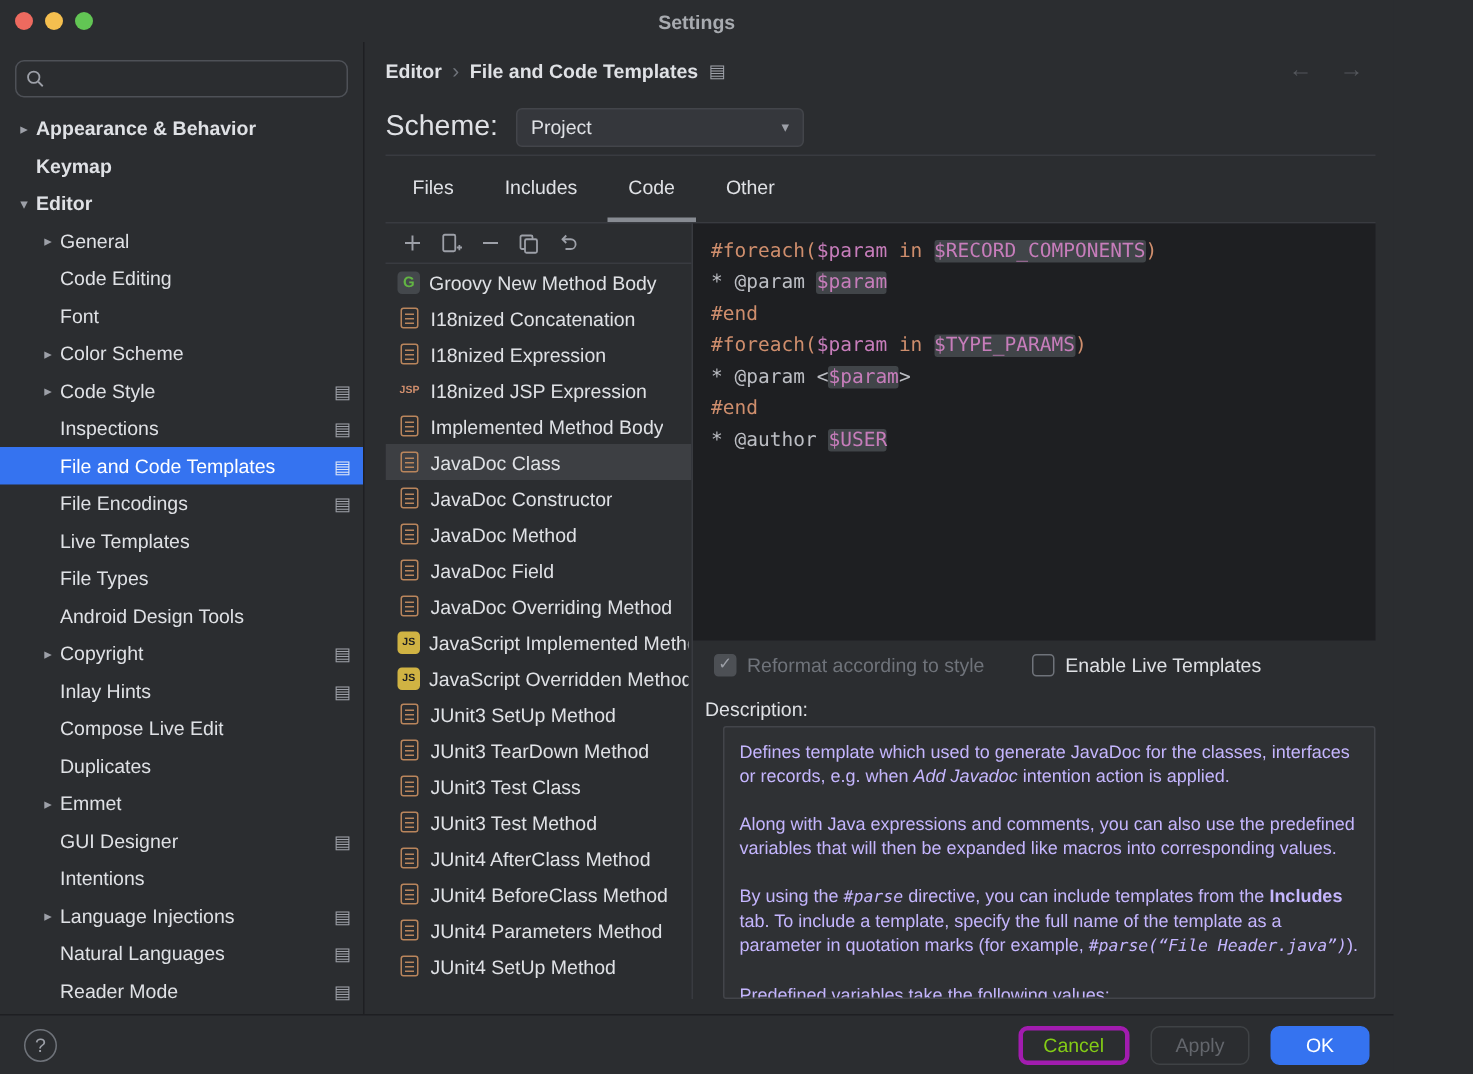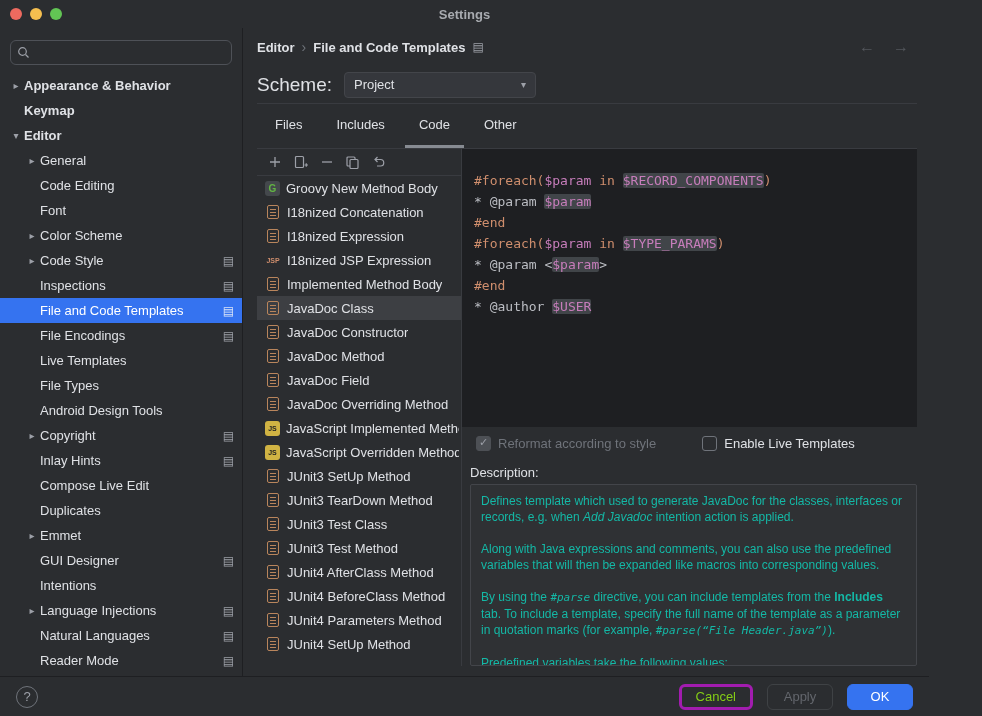--- a/index.html
+++ b/index.html
@@ -64,35 +64,35 @@
   .tpl-icon { flex:none; }
   .icon-template { width:12px; height:14px; border:1px solid #b9855c; border-radius:2px; position:relative; margin:0 2px; }
   .icon-template::after { content:''; position:absolute; left:2px; right:2px; top:3px; height:1px; background:#b9855c; box-shadow:0 3px 0 #b9855c, 0 6px 0 #b9855c; }
   .icon-groovy { width:15px; height:15px; border-radius:3px; background:#44484c; color:#62b543; font-size:10px; font-weight:700; display:flex; align-items:center; justify-content:center; }
   .icon-js { width:15px; height:15px; border-radius:3px; background:#d0b343; color:#1e1f22; font-size:7px; font-weight:700; display:flex; align-items:center; justify-content:center; }
   .icon-jsp { width:16px; color:#cf8e6d; font-size:7px; font-weight:700; text-align:center; }
   .tpl-label { overflow:hidden; }
 
   
   .right-panel { flex:1; min-width:0; display:flex; flex-direction:column; }
-  .editor { height:278px; flex:none; background:var(--editor-bg); font-family:"DejaVu Sans Mono", monospace; font-size:13px; line-height:21px; padding:21px 12px; color:#bcbec4; overflow:hidden; }
+  .editor { height:278px; flex:none; background:var(--editor-bg); font-family:"DejaVu Sans Mono", monospace; font-size:13px; line-height:21px; padding:8px 12px; color:#bcbec4; overflow:hidden; }
   .tok-directive { color:#cf8e6d; }
   .tok-variable { color:#c77dbb; }
   .tok-text { color:#bcbec4; }
   .tok-hl { background:#414549; border-radius:2px; }
 
-  .options-row { height:32px; flex:none; display:flex; align-items:center; gap:46px; padding:0 14px;text-align:center; }
+  .options-row { height:32px; flex:none; display:flex; align-items:center; gap:32px; padding:0 14px;text-align:center; }
   .checkbox { display:flex; align-items:center; gap:7px; font-size:13px; }
   .cb-box { width:15px; height:15px; flex:none; border:1px solid #6f737a; border-radius:3px; position:relative; }
   .cb-box.checked { background:#4d5055; border-color:#4d5055; }
   .cb-box.checked::after { content:'✓'; position:absolute; left:0; right:0; top:-1px; text-align:center; font-size:11px; color:#9da0a8; }
   .checkbox.disabled .cb-label { color:#6f737a; }
 
   .desc-label { flex:none; font-size:13px; padding:6px 0 4px 8px; }
-  .desc-box { flex:1; min-height:0; margin-left:8px; border:1px solid #43454a; border-radius:2px; background:#2f3134; padding:8px 10px; font-size:12px; line-height:16px; color:#14b8a6; overflow:hidden; }
+  .desc-box { flex:1; min-height:0; margin-left:20px; border:1px solid #43454a; border-radius:2px; background:#2f3134; padding:8px 10px; font-size:12px; line-height:16px; color:#c4b5fd; overflow:hidden; }
   .desc-p { margin:0 0 16px; }
   .desc-p:last-child { margin-bottom:0; }
   .s-n {} .s-i { font-style:italic; }
   .s-b { font-weight:700; }
   .s-ci { font-family:"DejaVu Sans Mono", monospace; font-style:italic; font-size:11px; }
 
   
   .footer { height:40px; flex:none; border-top:1px solid var(--strongline); display:flex; align-items:center; padding:0 16px; gap:14px; }
   .help-btn { width:22px; height:22px; border-radius:50%; border:1px solid #6f737a; color:#9da0a8; display:flex; align-items:center; justify-content:center; font-size:13px; }
   .spacer { flex:1; }

